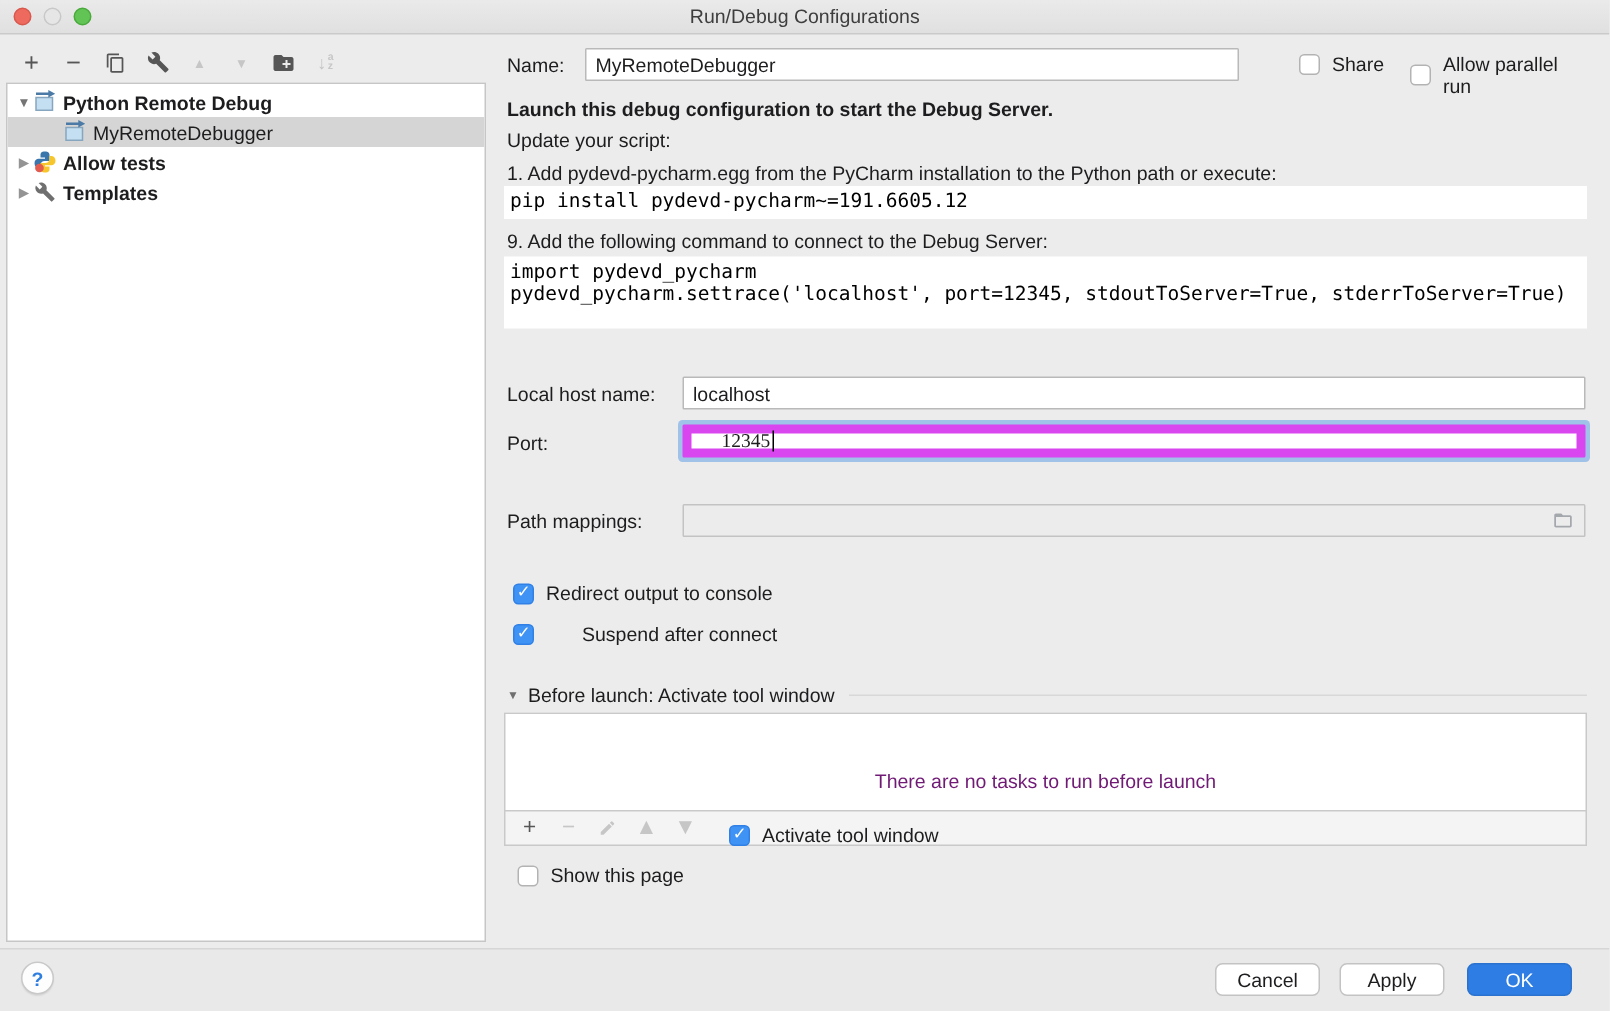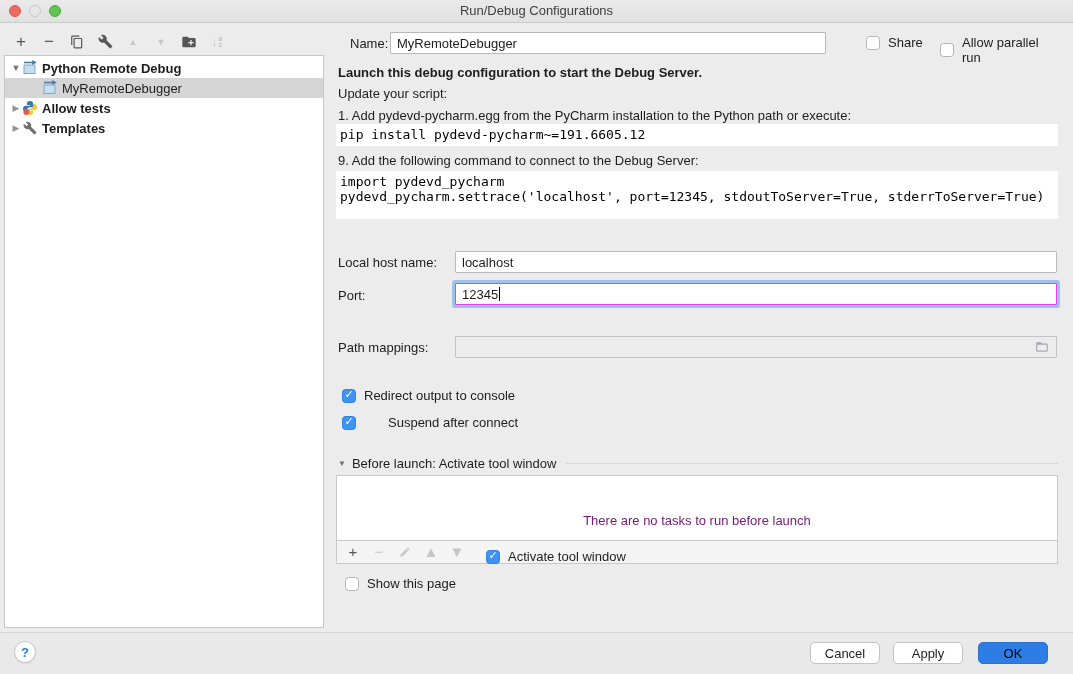--- a/index.html
+++ b/index.html
@@ -45,22 +45,22 @@
   .tree-row.child .lbl{left:57px;}
   .tree-row .lbl.bold{font-weight:700;}
 
   
   .content{position:absolute;left:336px;top:28px;width:722px;}
   .content .row-label{position:absolute;left:2px;color:#1d1d1f;}
   .txt-input{position:absolute;box-sizing:border-box;height:22px;background:#fff;
     border:1px solid #b9b9b9;border-radius:1px;font-family:inherit;font-size:13px;
     color:#1d1d1f;padding:0 6px;outline:none;}
   .fake-input{position:absolute;box-sizing:border-box;height:22px;background:#fff;
-    border:1px solid #d946ef;border-radius:1px;font-size:13px;display:flex;align-items:center;
-    padding:0 6px;box-shadow:0 0 0 3px rgba(120,170,230,.65);}
+    border:6px solid #d946ef;border-radius:1px;font-size:13px;display:flex;align-items:center;
+    padding:0 20px;box-shadow:0 0 0 3px rgba(120,170,230,.65);font-family:Liberation Serif, serif;}
   .caret{width:1px;height:14px;background:#000;margin-left:1px;}
   .checkrow{position:absolute;display:flex;align-items:center;gap:8px;cursor:default;}
   .cb{width:14px;height:14px;box-sizing:border-box;border:1px solid #b3b3b3;border-radius:3.5px;
     background:#fff;position:relative;flex:0 0 auto;}
   .cb.checked{background:#3f93f5;border-color:#3080e6;}
   .cb.checked::after{content:"✓";position:absolute;left:1.5px;top:-1.5px;color:#fff;
     font-size:11px;font-weight:700;}
   .instr{position:absolute;left:2px;white-space:nowrap;}
   .codeblock{position:absolute;left:0;width:722px;background:#ffffff;box-sizing:border-box;
     font-family:"DejaVu Sans Mono","Liberation Mono",monospace;font-size:13px;color:#000;
@@ -78,21 +78,21 @@
   
   .footer{position:absolute;left:0;right:0;top:632px;height:42px;background:#e9e9e9;
     border-top:1px solid #d6d6d6;}
   .help-btn{position:absolute;left:14px;top:8px;width:22px;height:22px;border-radius:50%;
     background:#fdfdfd;border:1px solid #c9c9c9;box-sizing:border-box;color:#2e7ee0;
     font-weight:700;font-size:13px;display:flex;align-items:center;justify-content:center;
     box-shadow:0 1px 1px rgba(0,0,0,.08);}
   .btn{position:absolute;top:9px;width:70px;height:22px;box-sizing:border-box;border-radius:5px;
     background:#ffffff;border:1px solid #c3c3c3;font-size:13px;color:#1d1d1f;
     display:flex;align-items:center;justify-content:center;font-family:inherit;}
-  .btn.primary{background:#2d7de4;border-color:#2b72cf;color:#000000;}
+  .btn.primary{background:#2d7de4;border-color:#2b72cf;color:#ffffff;}
 
   .folder-open-ic{position:absolute;right:6px;top:3px;color:#a4a8ad;}
 </style>
 </head>
 <body>
 
 <div class="titlebar">
   <div class="traffic">
     <span class="tl red"></span>
     <span class="tl gray"></span>
@@ -170,21 +170,21 @@
       <svg width="14" height="14" viewBox="0 0 24 24" style="margin:1px;">
           <path fill="currentColor" d="M22.7 19l-9.1-9.1c.9-2.3.4-5-1.5-6.9-2-2-5-2.4-7.4-1.3L9 6 6 9 1.6 4.7C.4 7.1.9 10.1 2.9 12.1c1.9 1.9 4.6 2.4 6.9 1.5l9.1 9.1c.4.4 1 .4 1.4 0l2.3-2.3c.5-.4.5-1.1.1-1.4z"></path>
         </svg>
     </span>
     <span class="lbl bold">Templates</span>
   </div>
 </div>
 
 <div class="content">
 
-  <span class="row-label" style="top:8px;margin-left:12px;">Name:</span>
+  <span class="row-label" style="top:8px;">Name:</span>
   <input class="txt-input" style="left: 54px; top: 4px; width: 436px;" type="text" value="MyRemoteDebugger">
 
   <div class="checkrow" style="left:530px;top:7px;">
     <span class="cb"></span>
     <span>Share</span>
   </div>
   <div class="checkrow" style="left:604px;top:7px;">
     <span class="cb"></span>
     <span>Allow parallel run</span>
   </div>

